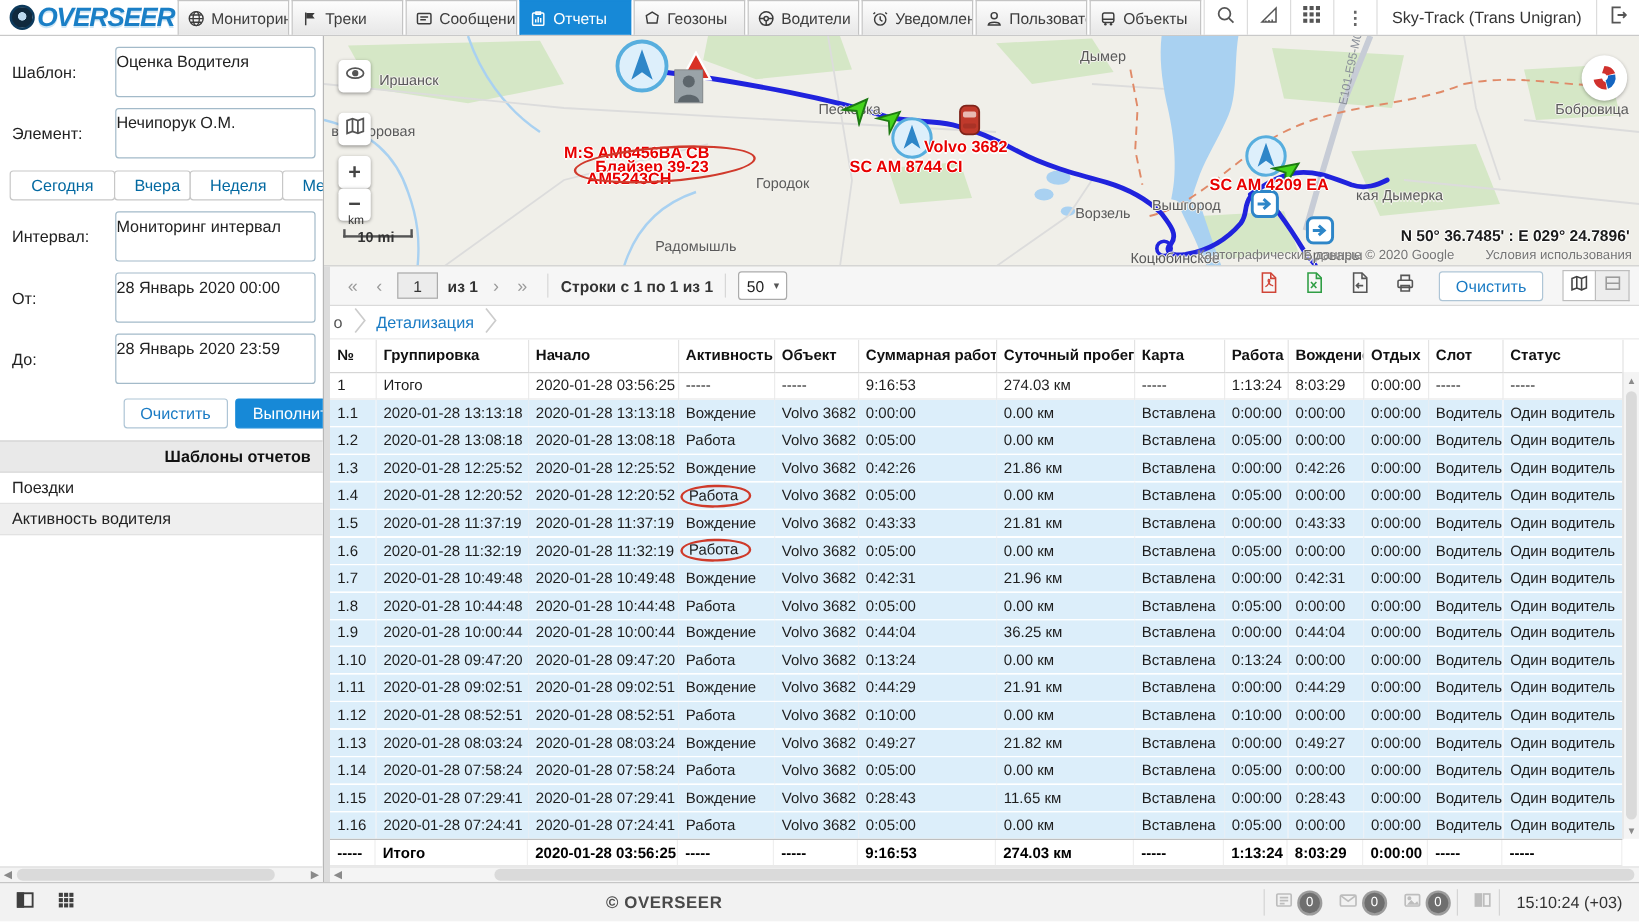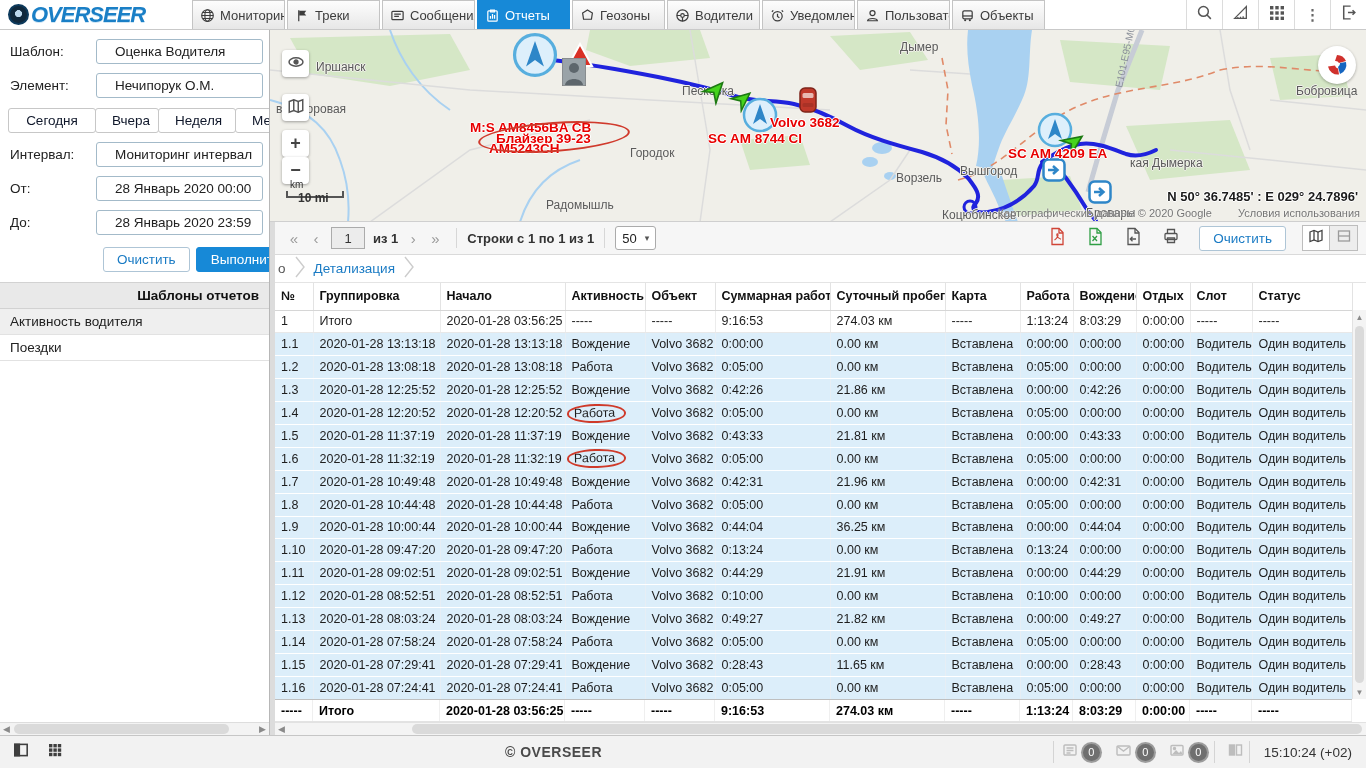--- a/index.html
+++ b/index.html
@@ -30,25 +30,25 @@
   .kebab { font-size:15px; font-weight:bold; color:#666; letter-spacing:0; }
 
   
   #main { height:705px; display:flex; }
 
   
   #sidebar { width:270px; flex:none; border-right:1px solid #b7b7b7; background:#fff;
     position:relative; overflow:hidden; }
   .form-row { display:flex; align-items:center; margin:9px 6px 0 10px; }
   .form-row label { width:86px; font-size:13.5px; color:#222; flex:none; }
-  .form-row .inp { flex:1; height:25px; border:1px solid #a3bac9; border-radius:3px;
-    padding:0 18px; font-size:13.5px; color:#222; background:#fff; line-height:23px;
+  .form-row .inp { flex:1; height:42px; border:1px solid #a3bac9; border-radius:3px;
+    padding:0 0; font-size:13.5px; color:#222; background:#fff; line-height:23px;
     white-space:nowrap; overflow:hidden; }
   #ranges { display:flex; margin:10px 0 2px 8px; width:300px; }
-  .range-btn { border:1px solid #c7c7c7; background:#fff; color:#0f172a; font-size:13.5px;
+  .range-btn { border:1px solid #c7c7c7; background:#fff; color:#0369a1; font-size:13.5px;
     padding:4px 16px; text-align:center; cursor:pointer; margin-right:-1px; border-radius:3px; }
   #actions { display:flex; justify-content:flex-end; gap:6px; margin:12px 0 10px;
     padding-right:0; }
   .btn-outline { border:1px solid #aec5d6; background:#fff; color:#1a7bc4; font-size:13.5px;
     border-radius:3px; padding:4px 13px; cursor:pointer; }
   .btn-primary { border:1px solid #1789d7; background:#1789d7; color:#fff; font-size:13.5px;
     border-radius:3px; padding:4px 14px; cursor:pointer; margin-right:-26px; }
   .section-head { background:#e9e9e9; border-top:1px solid #d2d2d2; border-bottom:1px solid #d2d2d2;
     font-weight:bold; font-size:13.5px; color:#111; text-align:right; padding:5px 10px; cursor:pointer; }
   .section-head.active { background:#1789d7; border-color:#1789d7; color:#fff; }
@@ -285,20 +285,21 @@
             <rect x="11.6" y="6.3" width="3.4" height="3.4"></rect>
             <rect x="1" y="11.6" width="3.4" height="3.4"></rect>
             <rect x="6.3" y="11.6" width="3.4" height="3.4"></rect>
             <rect x="11.6" y="11.6" width="3.4" height="3.4"></rect>
           </svg>
       </span>
     </div>
     <div class="iconbtn">
       <span class="kebab">⋮</span>
     </div>
+    <div id="account">Sky-Track (Trans Unigran)</div>
     <div class="iconbtn">
       <span>
         <svg width="17" height="17" viewBox="0 0 16 16" fill="none" stroke="currentColor" stroke-width="1.4">
             <path d="M10 2H3.5v12H10"></path>
             <path d="M7.5 8H14M11.8 5.8 14 8l-2.2 2.2"></path>
           </svg>
       </span>
     </div>
   </div>
 </header>
@@ -331,22 +332,22 @@
     <div class="form-row">
       <label>До:</label>
       <div class="inp">28 Январь 2020 23:59</div>
     </div>
     <div id="actions">
       <button class="btn-outline">Очистить</button>
       <button class="btn-primary">Выполнить</button>
     </div>
     <div class="section-head">Шаблоны отчетов</div>
     <div id="side-items">
+        <div class="side-item">Поездки</div>
         <div class="side-item alt">Активность водителя</div>
-        <div class="side-item">Поездки</div>
       </div>
     <div class="hscroll">
       <span class="arr" style="left:0">◀</span>
       <span class="arr" style="right:0">▶</span>
       <span class="thumb" style="left:14px; width:215px"></span>
     </div>
   </aside>
 
   <div id="content">
 
@@ -997,15 +998,15 @@
     <span class="sbsep"></span>
     <span class="sbbtn" style="color:#bdbdbd">
       <span>
         <svg width="17" height="16" viewBox="0 0 16 16" fill="none" stroke="currentColor" stroke-width="1.4">
             <rect x="2" y="3" width="5" height="10" fill="currentColor"></rect>
             <rect x="9" y="3" width="5" height="10"></rect>
           </svg>
       </span>
     </span>
     <span class="sbsep"></span>
-    <span id="sb-time">15:10:24 (+02)</span>
+    <span id="sb-time">15:10:24 (+03)</span>
   </span>
 </footer>
 
 </body></html>

